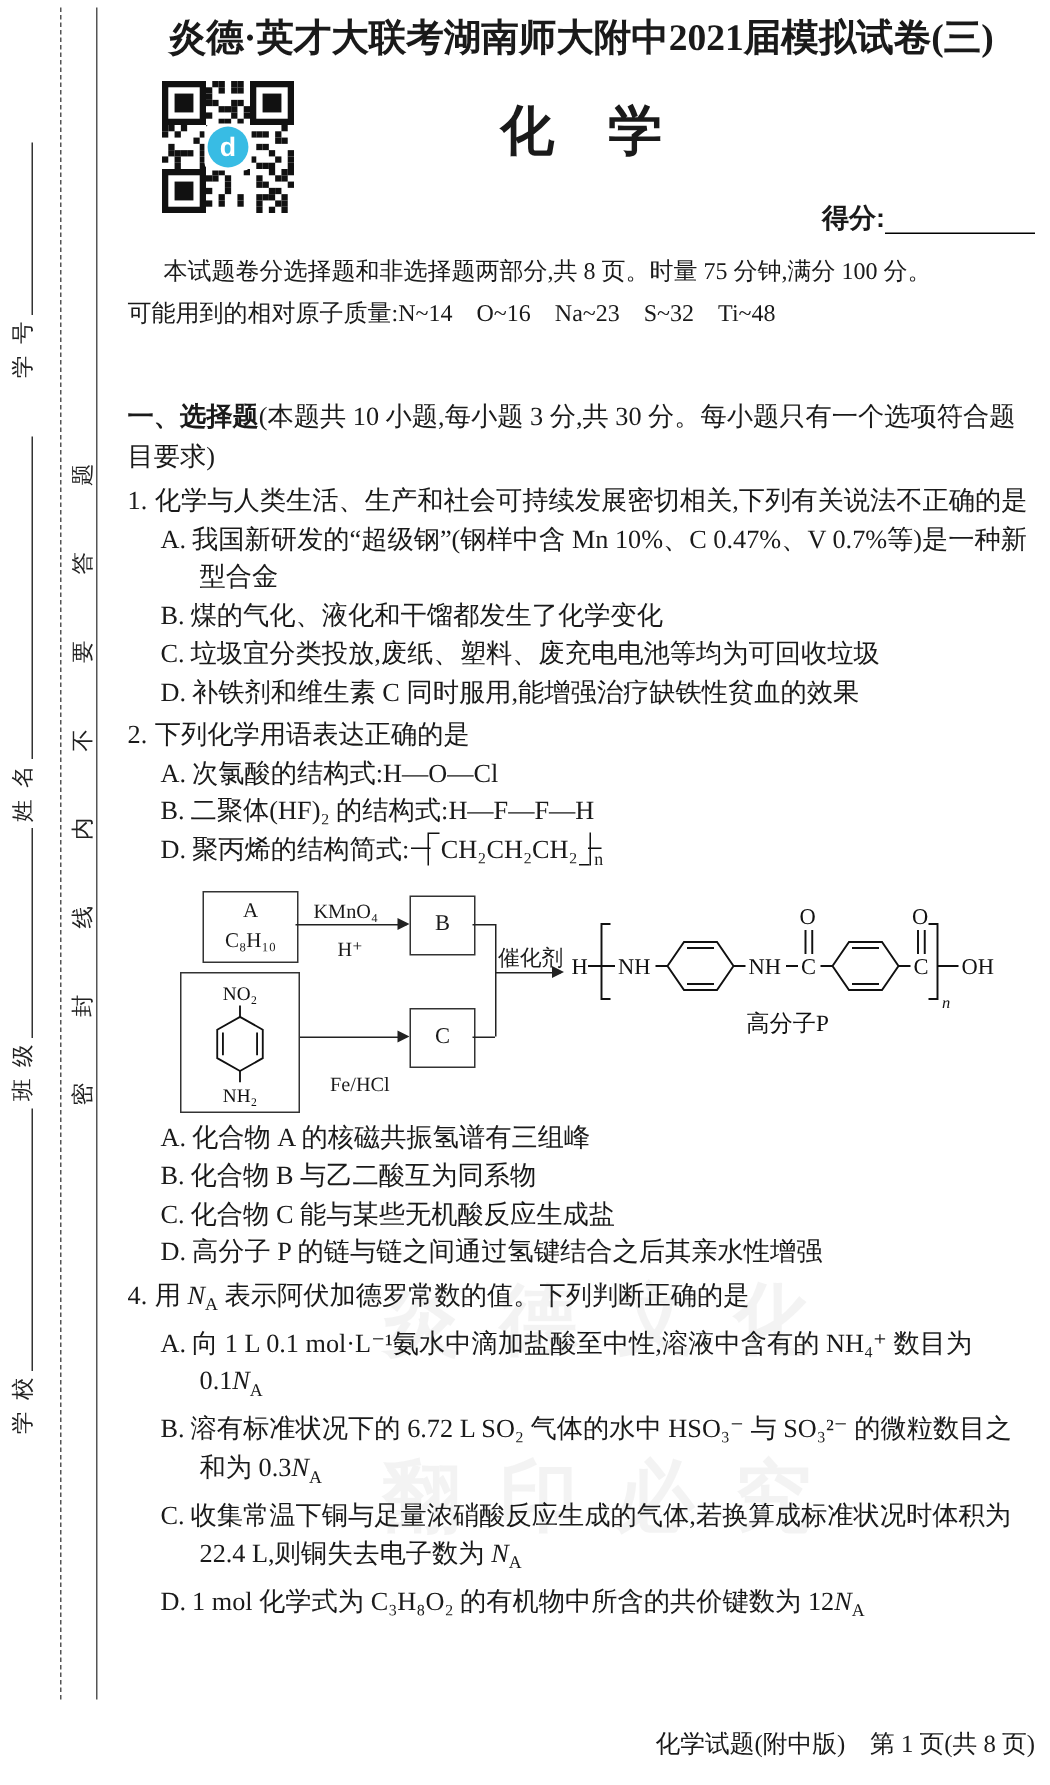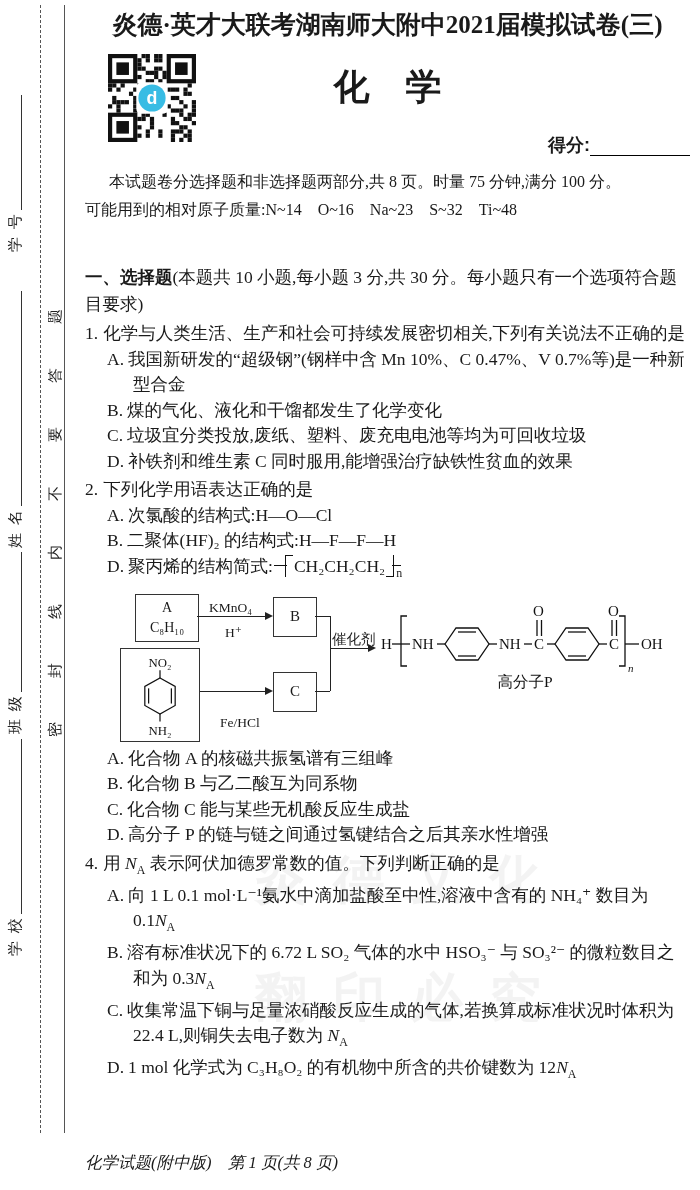--- a/index.html
+++ b/index.html
@@ -79,21 +79,21 @@
   .l-fe{left:107px;top:77px;margin-top:41px;}
   .l-cat{left:219px;top:35px;font-size:14.5px;}
   .polysvg{position:absolute;left:266px;top:0;}
   .st{font-family:"Liberation Serif","DejaVu Serif",serif;font-size:13.5px;fill:#111;}
   .pt{font-family:"Liberation Serif","DejaVu Serif",serif;font-size:15px;fill:#111;}
   .pn{font-family:"Liberation Serif","DejaVu Serif",serif;font-size:11px;font-style:italic;fill:#111;}
   .pc{font-family:"Liberation Serif","DejaVu Serif",serif;font-size:15.5px;fill:#111;}
   .bond{stroke:#111;stroke-width:1.3;fill:none;}
   .hex{stroke:#111;stroke-width:1.3;fill:none;}
   
-  .footer{position:absolute;left:85px;top:1152px;width:605px;text-align:left;font-size:16.5px;z-index:1;font-style:italic;}
+  .footer{position:absolute;left:85px;top:1152px;width:605px;text-align:right;font-size:16.5px;z-index:1;}
 </style>
 </head>
 <body>
 
 <div class="page">
 
   <div class="wm">
     <div>炎德文化</div>
     <div>翻印必究</div>
   </div>

